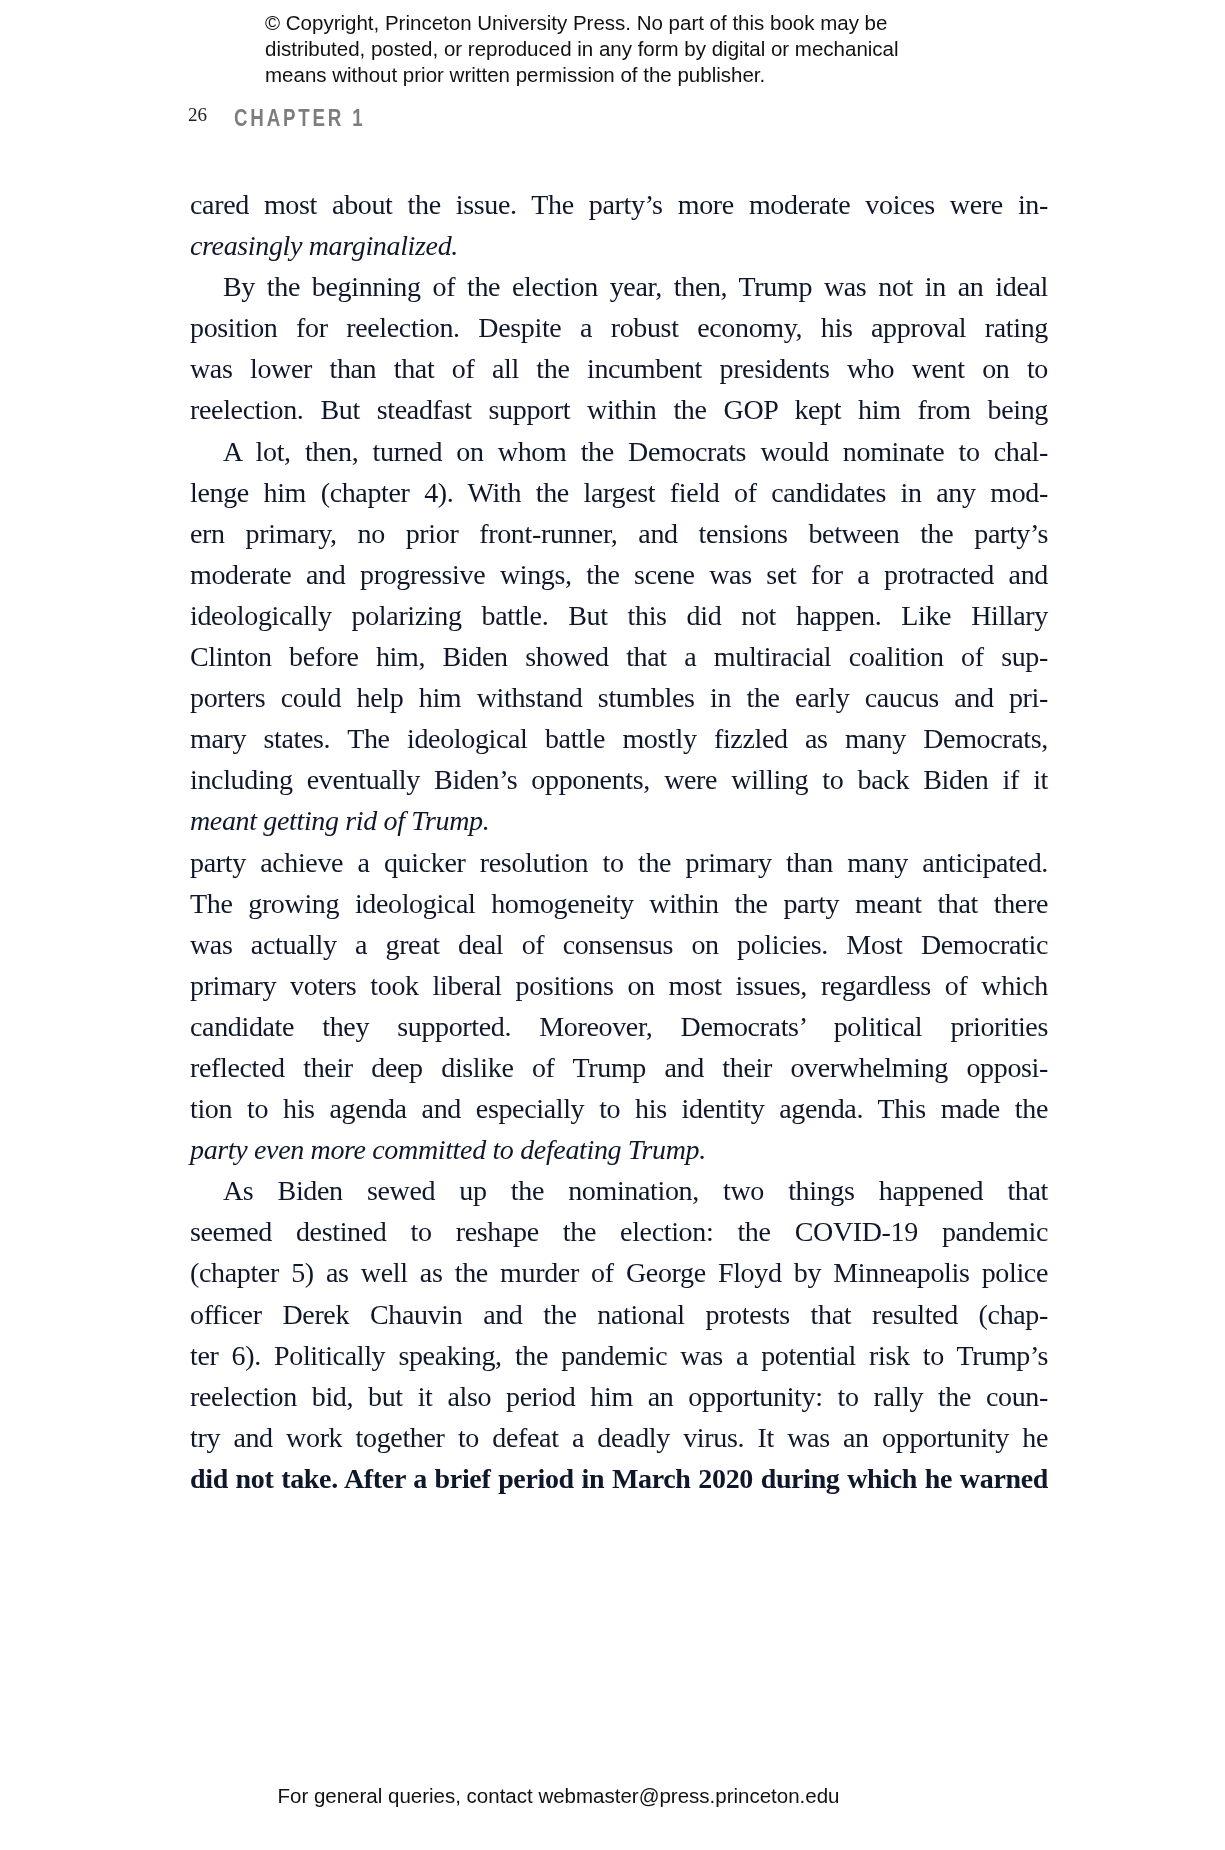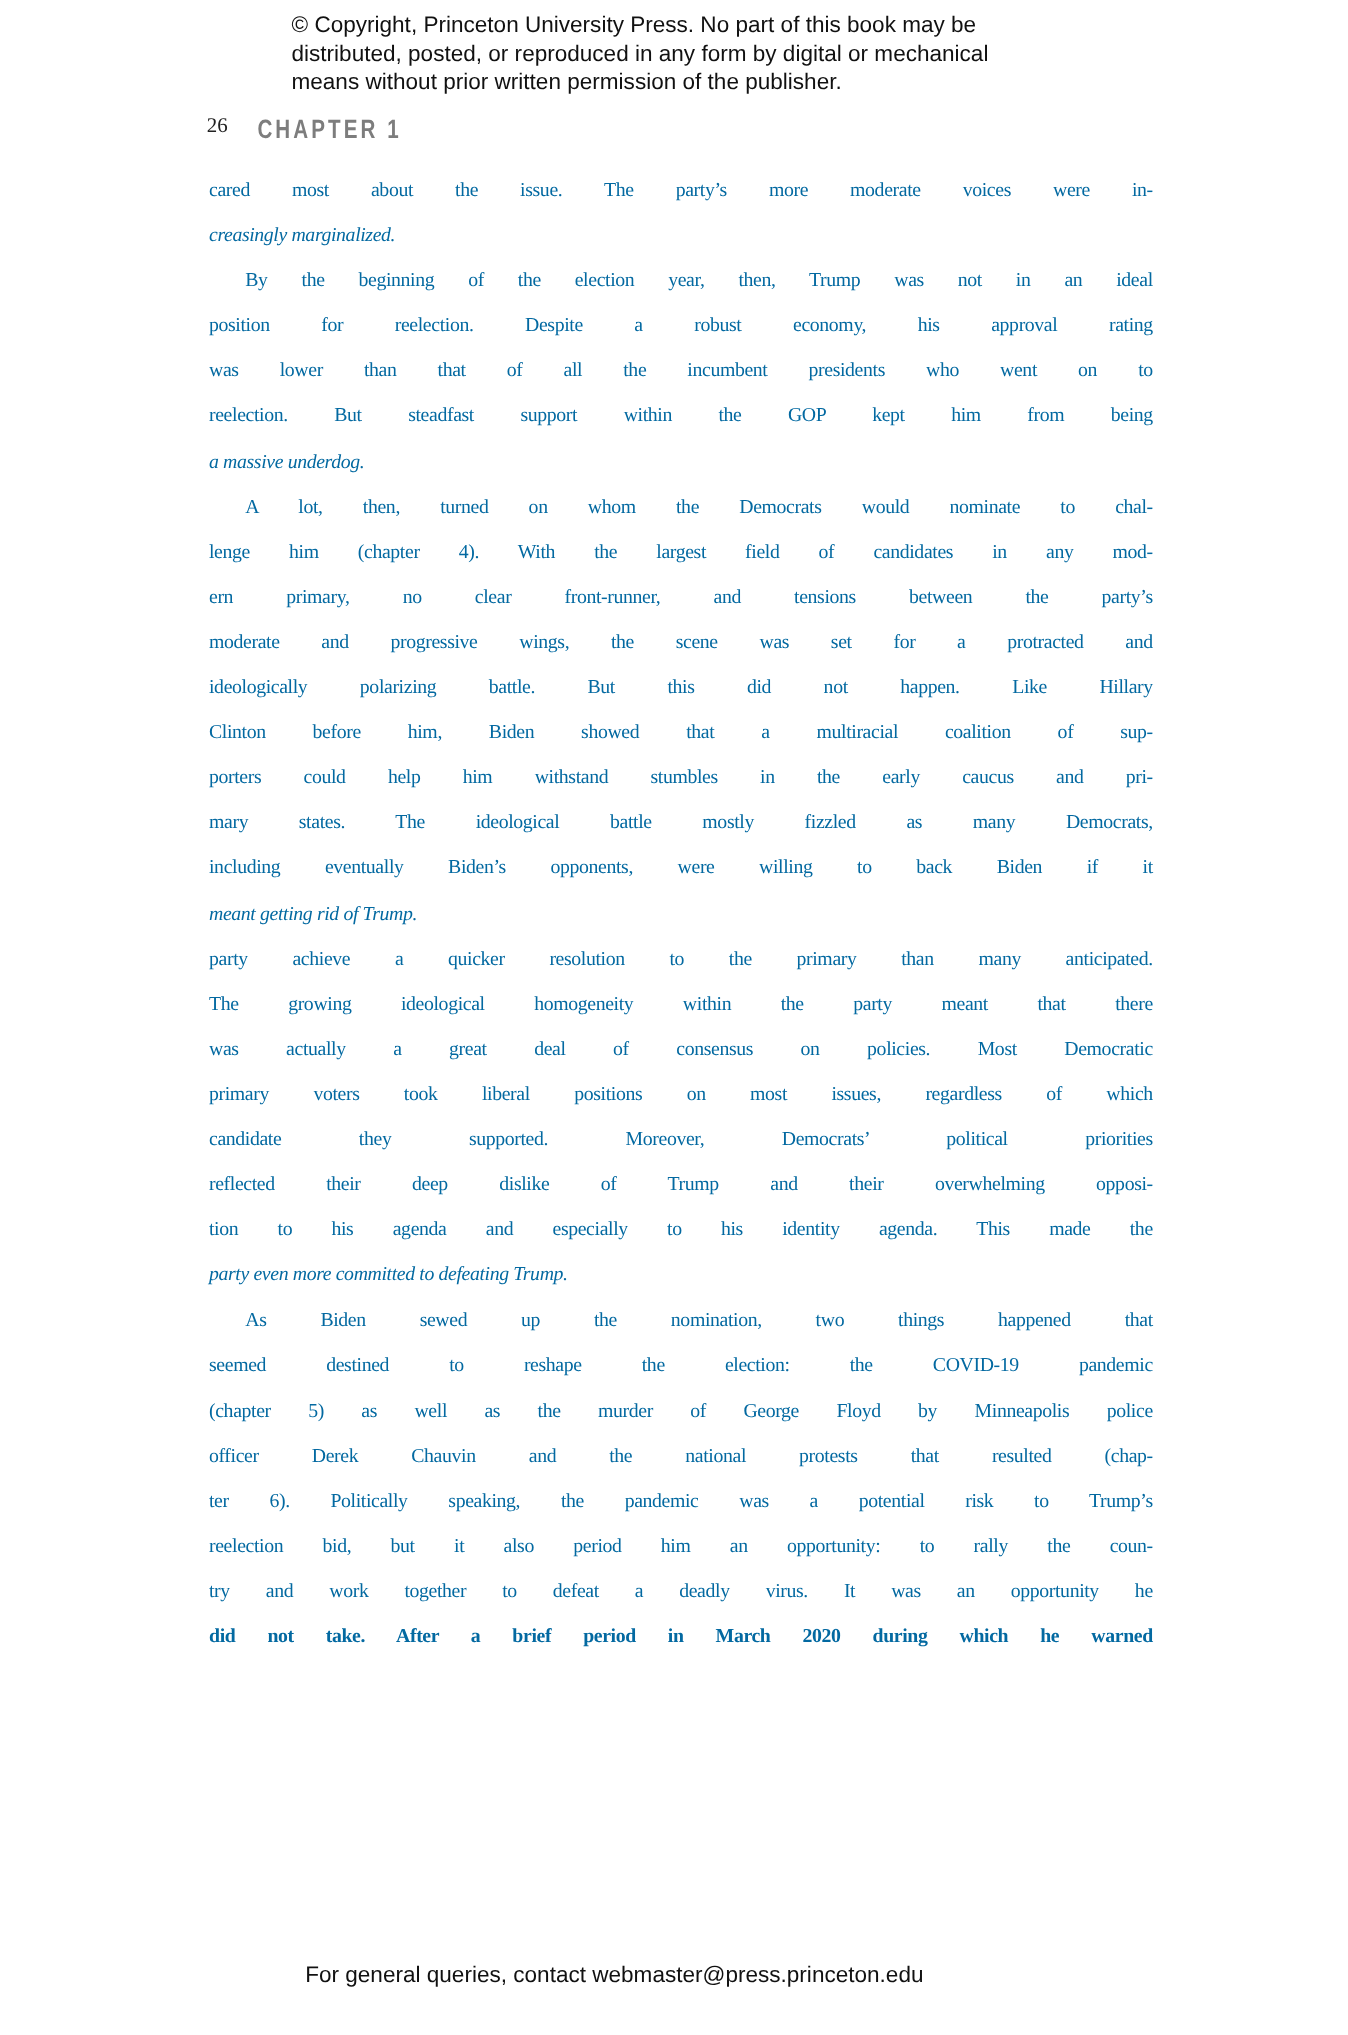--- a/index.html
+++ b/index.html
@@ -12,22 +12,22 @@
     position: absolute; left: 188px; top: 104px; display: flex; align-items: flex-start;
   }
   .page-number {
     font-family: "Liberation Serif", serif; font-size: 19px; color: #222; margin-right: 27px;
   }
   .chapter-label {
     font-family: "Liberation Sans", sans-serif; font-size: 24px; font-weight: bold;
     letter-spacing: 3.6px; color: #7d7d7d; transform: scaleX(0.78); transform-origin: left center;
   }
   .body-text {
-    position: absolute; left: 190px; top: 152px; width: 858px;
-    font-family: "Liberation Serif", serif; font-size: 18px; line-height: 41.1px; color: #0369a1;
+    position: absolute; left: 190px; top: 184px; width: 858px;
+    font-family: "Liberation Serif", serif; font-size: 28px; line-height: 41.1px; color: #0f172a;
   }
   .para { margin: 0; text-align: justify; text-align-last: left; }
   .para .line { display: block; text-align: justify; text-align-last: justify; white-space: nowrap; letter-spacing: -0.35px; }
   .para .line.last { text-align-last: left; font-style: italic; }
   .para .line.indent { text-indent: 33px; }
   .footer {
     position: absolute; left: 0; width: 1117px; top: 1784px; text-align: center;
     font-family: "Liberation Sans", sans-serif; font-size: 20.5px; color: #111;
   }
 </style>
@@ -48,26 +48,25 @@
 <div class="body-text" id="body-text">
     <p class="para">
       <span class="line" style="word-spacing: 0px;">cared most about the issue. The party’s more moderate voices were in-</span>
       <span class="line last">creasingly marginalized.</span>
     </p>
     <p class="para">
       <span class="line indent" style="word-spacing: 0px;">By the beginning of the election year, then, Trump was not in an ideal</span>
       <span class="line" style="word-spacing: 0px;">position for reelection. Despite a robust economy, his approval rating</span>
       <span class="line" style="word-spacing: 0px;">was lower than that of all the incumbent presidents who went on to</span>
       <span class="line" style="word-spacing: 0px;">reelection. But steadfast support within the GOP kept him from being</span>
-      <span class="line last">a massive underdog.</span>
     </p>
     <p class="para">
       <span class="line indent" style="word-spacing: 0px;">A lot, then, turned on whom the Democrats would nominate to chal-</span>
       <span class="line" style="word-spacing: 0px;">lenge him (chapter 4). With the largest field of candidates in any mod-</span>
-      <span class="line" style="word-spacing: 0px;">ern primary, no clear front-runner, and tensions between the party’s</span>
+      <span class="line" style="word-spacing: 0px;">ern primary, no prior front-runner, and tensions between the party’s</span>
       <span class="line" style="word-spacing: 0px;">moderate and progressive wings, the scene was set for a protracted and</span>
       <span class="line" style="word-spacing: 0px;">ideologically polarizing battle. But this did not happen. Like Hillary</span>
       <span class="line" style="word-spacing: 0px;">Clinton before him, Biden showed that a multiracial coalition of sup-</span>
       <span class="line" style="word-spacing: 0px;">porters could help him withstand stumbles in the early caucus and pri-</span>
       <span class="line" style="word-spacing: 0px;">mary states. The ideological battle mostly fizzled as many Democrats,</span>
       <span class="line" style="word-spacing: 0px;">including eventually Biden’s opponents, were willing to back Biden if it</span>
       <span class="line last">meant getting rid of Trump.</span>
     </p>
     <p class="para">
       <span class="line" style="word-spacing: 0px;">party achieve a quicker resolution to the primary than many anticipated.</span>

